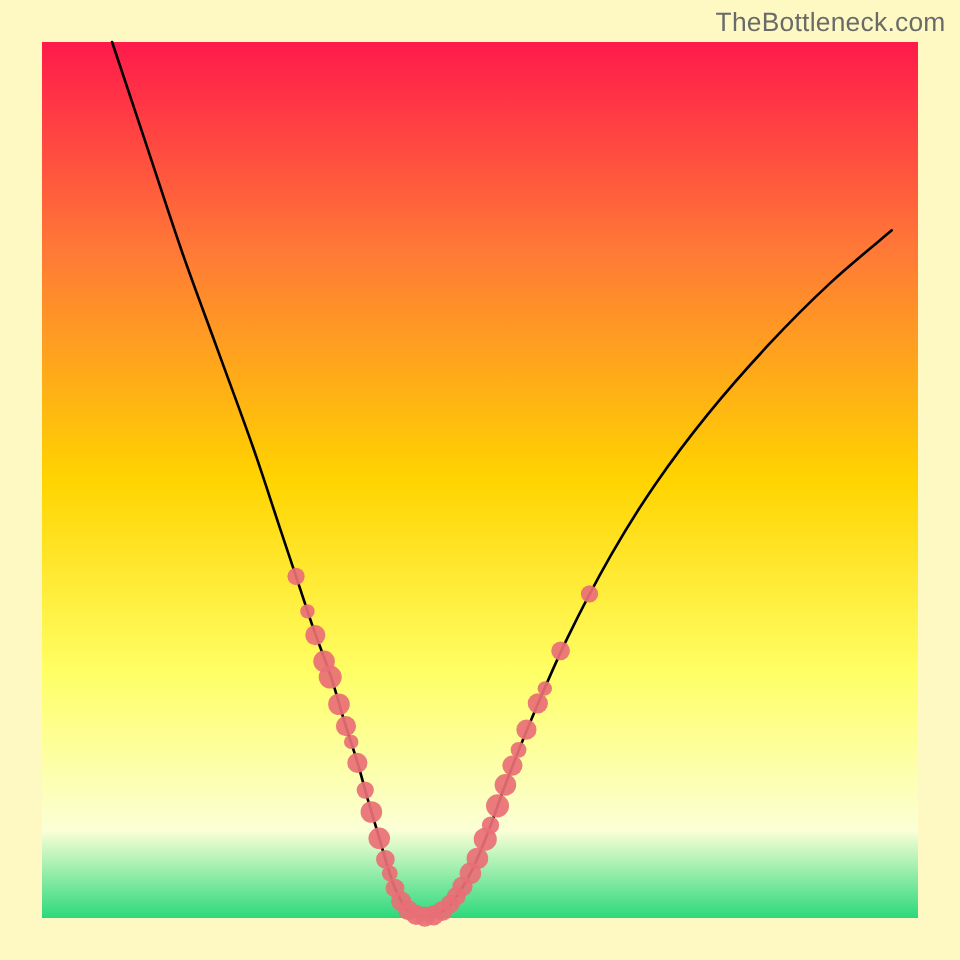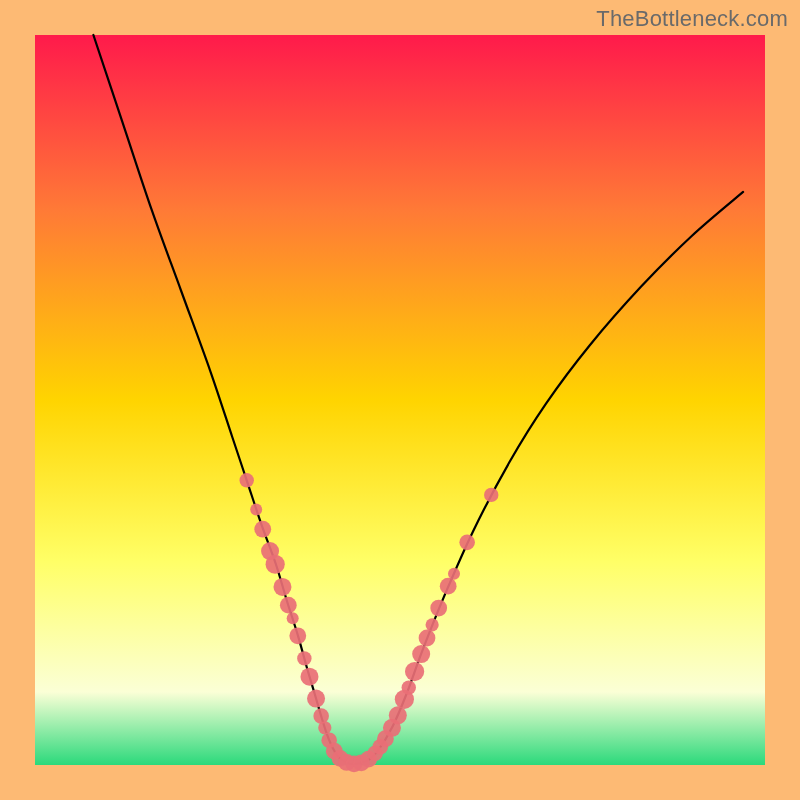--- a/index.html
+++ b/index.html
@@ -10,21 +10,21 @@
     overflow: hidden;
     background: #000;
     font-family: Arial, Helvetica, sans-serif;
   }
   .frame {
     position: absolute;
     left: 0;
     top: 0;
     width: 800px;
     height: 800px;
-    background: #fdba74;
+    background: #fef9c3;
   }
   .watermark {
     position: absolute;
     top: 6px;
     right: 12px;
     color: #6a6a6a;
     font-size: 22px;
     font-weight: 500;
     letter-spacing: 0.2px;
   }

